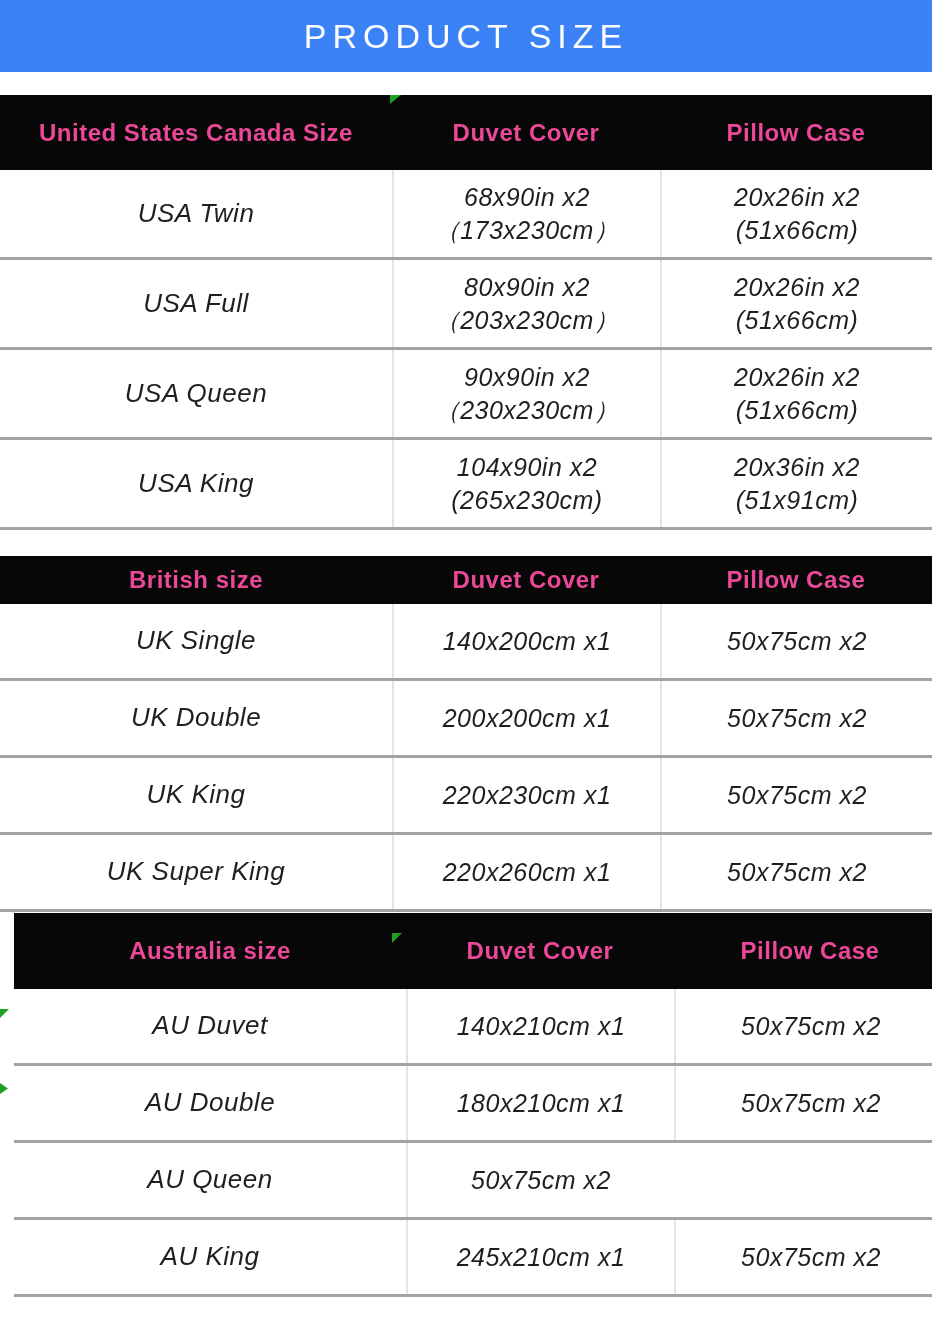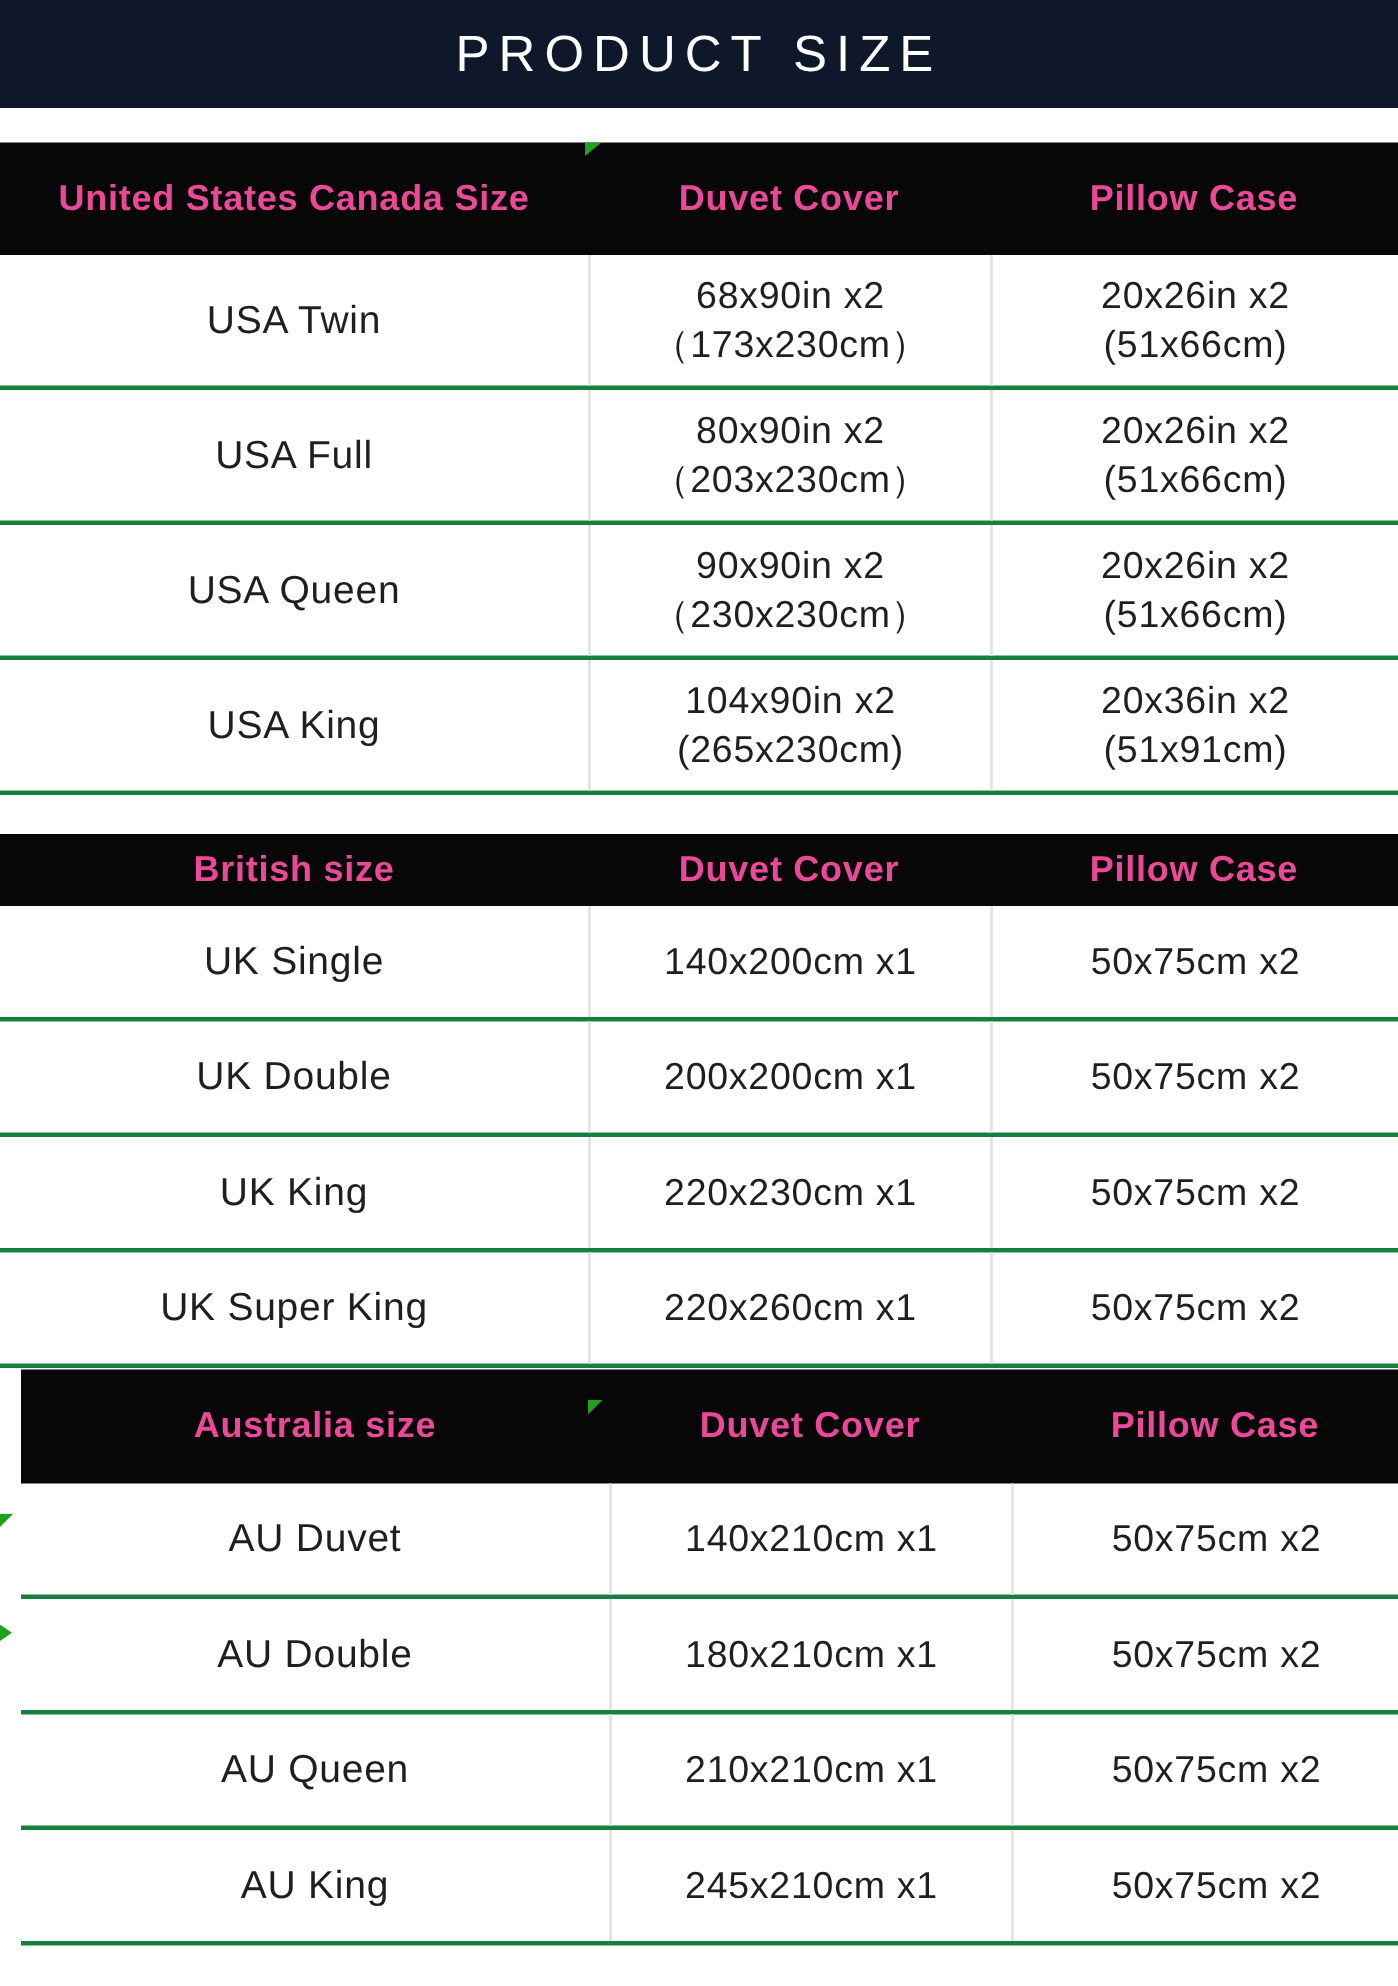--- a/index.html
+++ b/index.html
@@ -8,21 +8,21 @@
     position: relative;
     width: 932px;
     height: 1324px;
     background: #ffffff;
     font-family: "Liberation Sans", sans-serif;
     color: #1f1f1f;
     overflow: hidden;
   }
   .banner {
     height: 72px;
-    background: #0f172a;
+    background: #3b82f6;
     display: flex;
     align-items: center;
     justify-content: center;
     margin-bottom: 23px;
   }
   .banner-title {
     color: #ffffff;
     font-size: 34px;
     font-weight: 400;
     letter-spacing: 6px;
@@ -43,21 +43,21 @@
     font-weight: bold;
     font-size: 24px;
     letter-spacing: 0.5px;
     white-space: nowrap;
   }
   .t1 .thead { height: 75px; }
   .t2 .thead { height: 48px; }
   .t3 .thead { height: 76px; }
   .t2 { margin-top: 26px; }
   .t3 { margin-top: 1px; padding-left: 14px; }
-  .tr { border-bottom: 3px solid #15803d; }
+  .tr { border-bottom: 3px solid #a3a3a3; font-style: italic; }
   .t1 .tr { height: 90px; }
   .t2 .tr, .t3 .tr { height: 77px; }
   .td {
     display: flex;
     flex-direction: column;
     align-items: center;
     justify-content: center;
     font-size: 25px;
     letter-spacing: 0.5px;
     line-height: 1.3;
@@ -176,21 +176,20 @@
       <div class="td">140x210cm x1</div>
       <div class="td">50x75cm x2</div>
     </div>
     <div class="grid tr">
       <div class="td size-cell">AU Double</div>
       <div class="td">180x210cm x1</div>
       <div class="td">50x75cm x2</div>
     </div>
     <div class="grid tr">
       <div class="td size-cell">AU Queen</div>
-      <div class="td">210x210cm x1</div>
       <div class="td">50x75cm x2</div>
     </div>
     <div class="grid tr">
       <div class="td size-cell">AU King</div>
       <div class="td">245x210cm x1</div>
       <div class="td">50x75cm x2</div>
     </div>
   </section>
 
   <div class="tri tri-1"></div>

